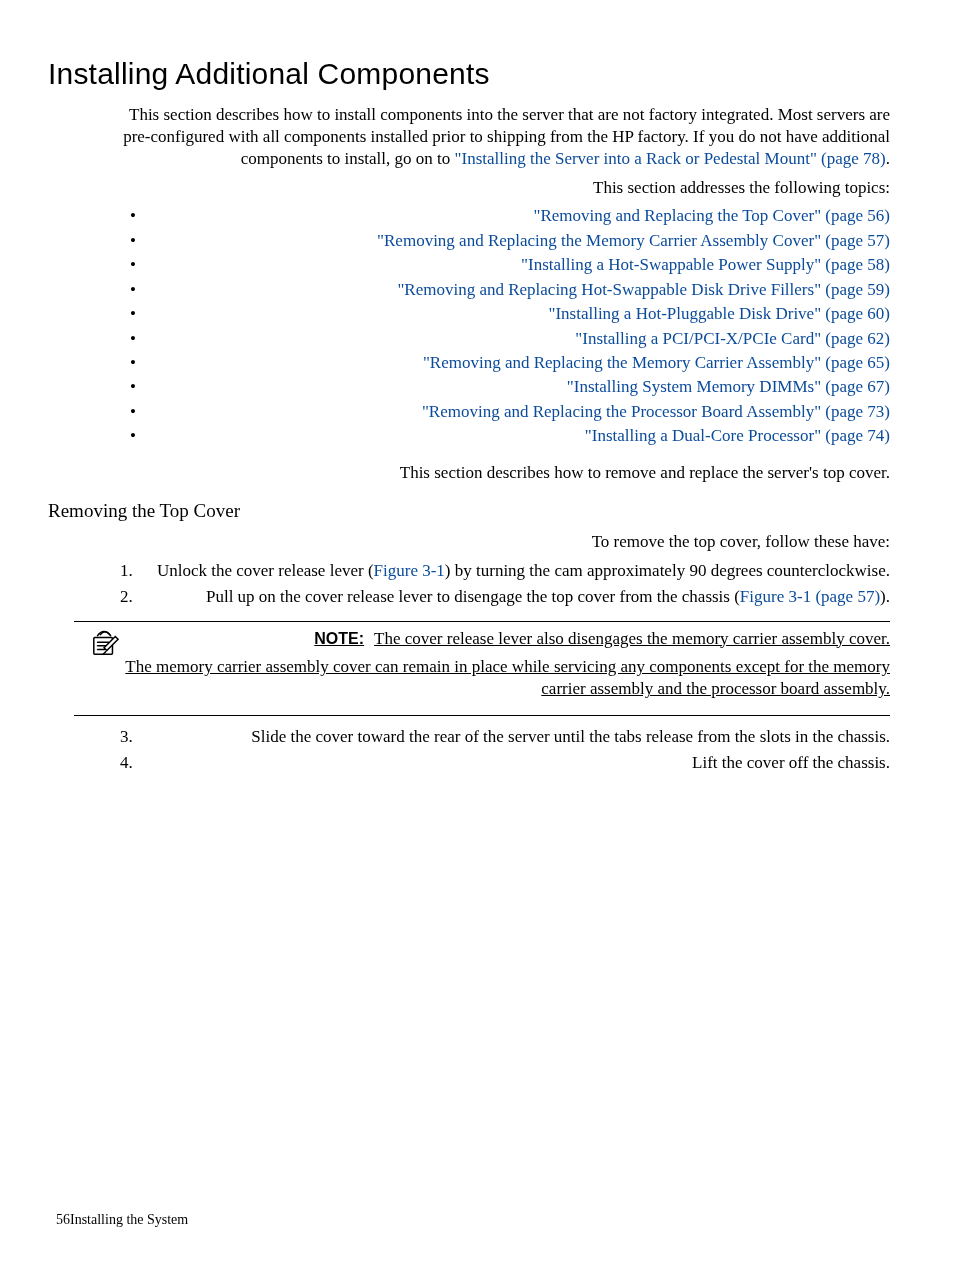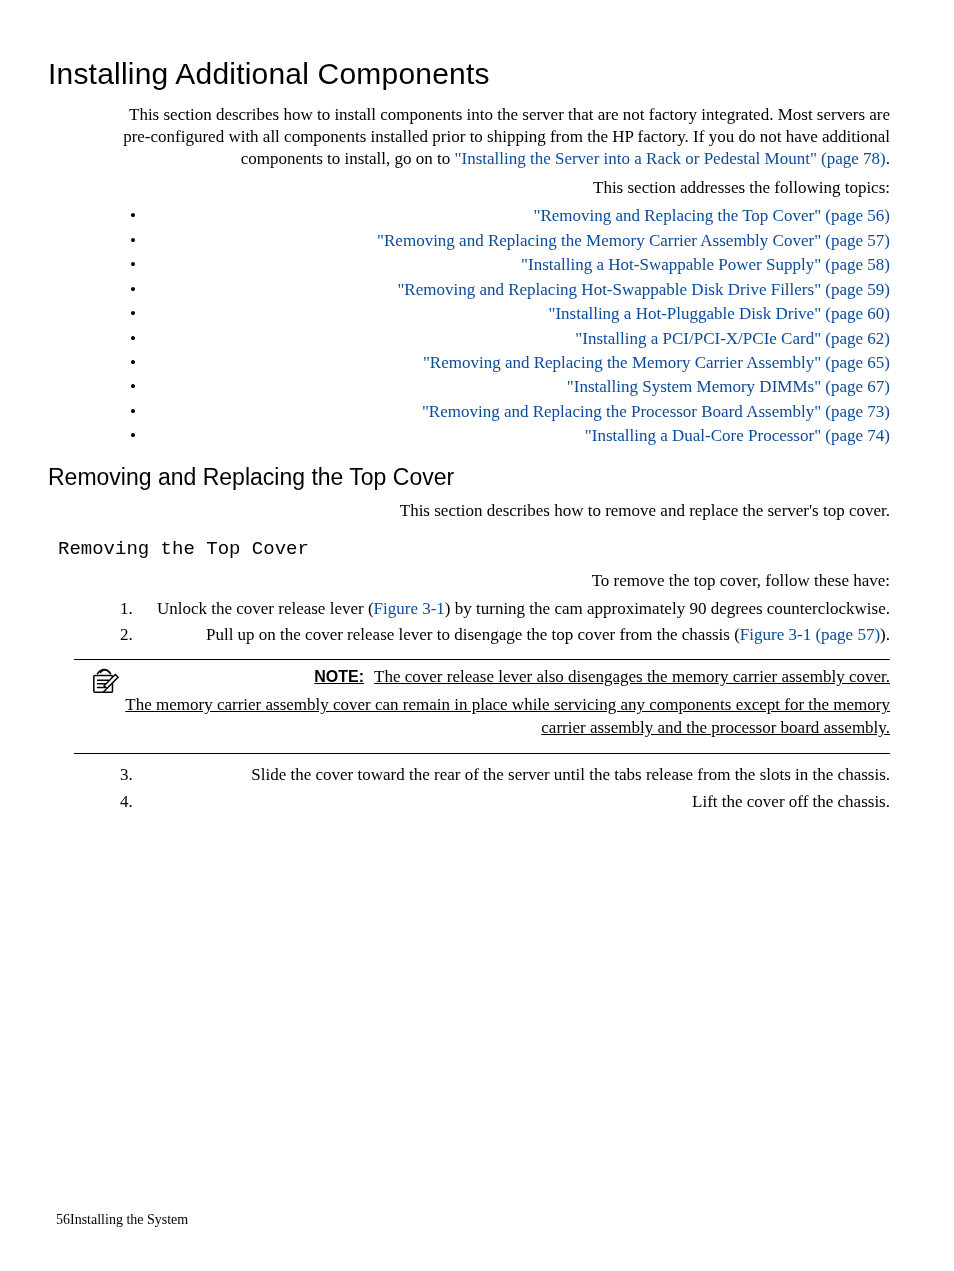--- a/index.html
+++ b/index.html
@@ -49,24 +49,24 @@
     top: 0;
     font-size: 17px;
   }
   h2.sub-heading {
     font-family: Futura, "Century Gothic", "Trebuchet MS", Arial, sans-serif;
     font-weight: 300;
     font-size: 23px;
     margin: 12px 0 8px 0;
   }
   h3.subsub-heading {
-    font-family: Liberation Mono, monospace;
+    font-family: Liberation Serif, serif;
     font-weight: 300;
     font-size: 19px;
-    margin: 14px 0 8px 10px;
+    margin: 14px 0 8px 0;
   }
   ol.steps {
     margin: 4px 0 0 0;
     padding: 0;
     list-style: none;
     counter-reset: step;
   }
   ol.steps > li {
     counter-increment: step;
     position: relative;
@@ -127,21 +127,20 @@
       <li><a class="xref">"Removing and Replacing Hot-Swappable Disk Drive Fillers" (page 59)</a></li>
       <li><a class="xref">"Installing a Hot-Pluggable Disk Drive" (page 60)</a></li>
       <li><a class="xref">"Installing a PCI/PCI-X/PCIe Card" (page 62)</a></li>
       <li><a class="xref">"Removing and Replacing the Memory Carrier Assembly" (page 65)</a></li>
       <li><a class="xref">"Installing System Memory DIMMs" (page 67)</a></li>
       <li><a class="xref">"Removing and Replacing the Processor Board Assembly" (page 73)</a></li>
       <li><a class="xref">"Installing a Dual-Core Processor" (page 74)</a></li>
     </ul>
   </div>
 
-  <h2 class="sub-heading">Removing and Replacing the Top Cover</h2>
   <div class="body-indent">
     <p>This section describes how to remove and replace the server's top cover.</p>
   </div>
 
   <h3 class="subsub-heading">Removing the Top Cover</h3>
   <div class="body-indent">
     <p>To remove the top cover, follow these have:</p>
     <ol class="steps">
       <li>
         <span>Unlock the cover release lever (</span><a class="xref">Figure 3-1</a><span>) by turning the cam approximately 90 degrees counterclockwise.</span>

